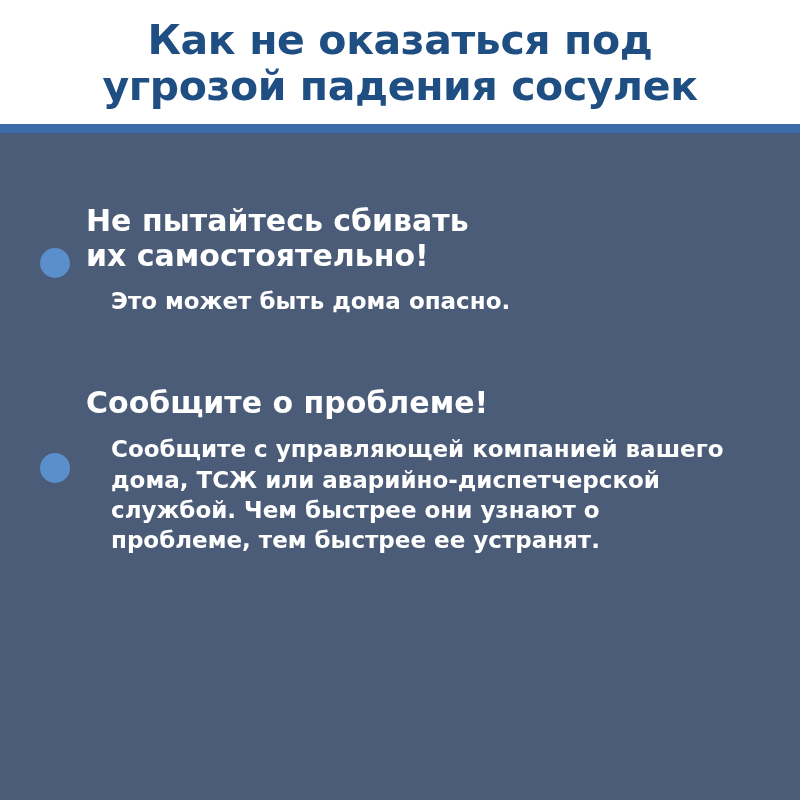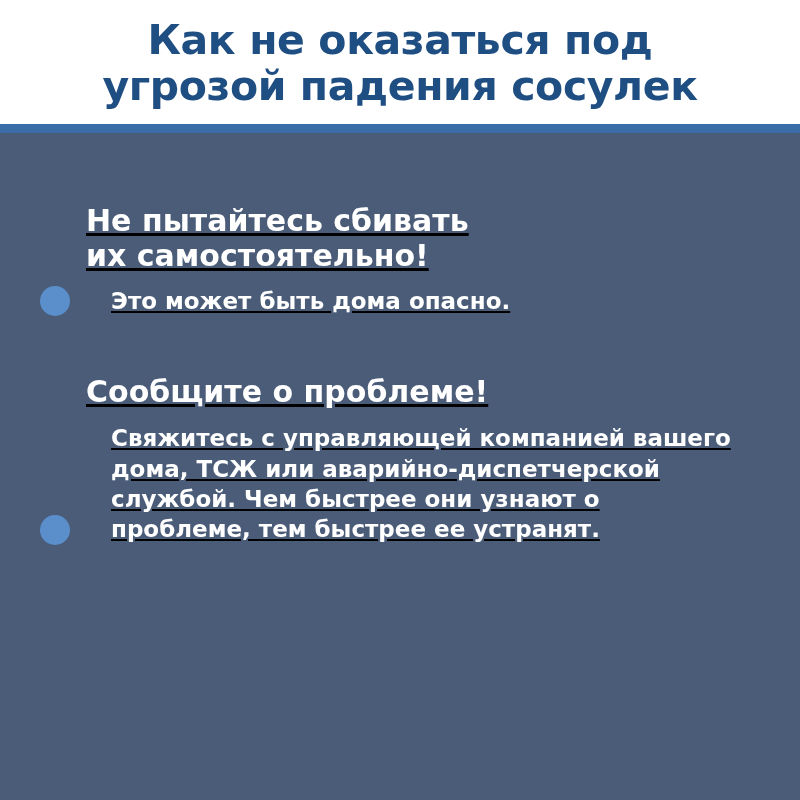--- a/index.html
+++ b/index.html
@@ -42,23 +42,22 @@
     width: 100%;
     background: #3b6ea8;
   }
   .body-area {
     flex: 1;
     padding: 70px 40px 0 40px;
     box-sizing: border-box;
   }
   .tip {
     display: flex;
-    align-items: flex-end;
+    align-items: center;
     margin-bottom: 58px;
-    text-decoration: underline;
   }
   .bullet-dot {
     width: 30px;
     height: 30px;
     border-radius: 50%;
     background: #5b8fcc;
     flex: 0 0 30px;
     margin-top: 7px;
     margin-right: 16px;
   }
@@ -77,20 +76,21 @@
     color: #ffffff;
     font-size: 23px;
     font-weight: bold;
     line-height: 1.32;
     margin: 0;
     padding-left: 25px;
     max-width: 620px;
   }
   .tip-2 .tip-title {
     margin-bottom: 14px;
+    margin-top: 11px;
   }
 </style>
 </head>
 <body>
 
 <div class="poster">
 
   <div class="header">
     <div class="header-title">Как не оказаться под
 угрозой падения сосулек</div>
@@ -105,18 +105,18 @@
         <p class="tip-title">Не пытайтесь сбивать
 их самостоятельно!</p>
         <p class="tip-text">Это может быть дома опасно.</p>
       </div>
     </div>
 
     <div class="tip tip-2">
       <span class="bullet-dot"></span>
       <div class="tip-content">
         <p class="tip-title">Сообщите о проблеме!</p>
-        <p class="tip-text">Свяжитесь с управляющей компанией вашего дома, ТСЖ или аварийно-диспетчерской службой. Чем быстрее они узнают о проблеме, тем быстрее ее устранят.</p>
+        <p class="tip-text">Сообщите с управляющей компанией вашего дома, ТСЖ или аварийно-диспетчерской службой. Чем быстрее они узнают о проблеме, тем быстрее ее устранят.</p>
       </div>
     </div>
 
   </div>
 </div>
 
 </body></html>

